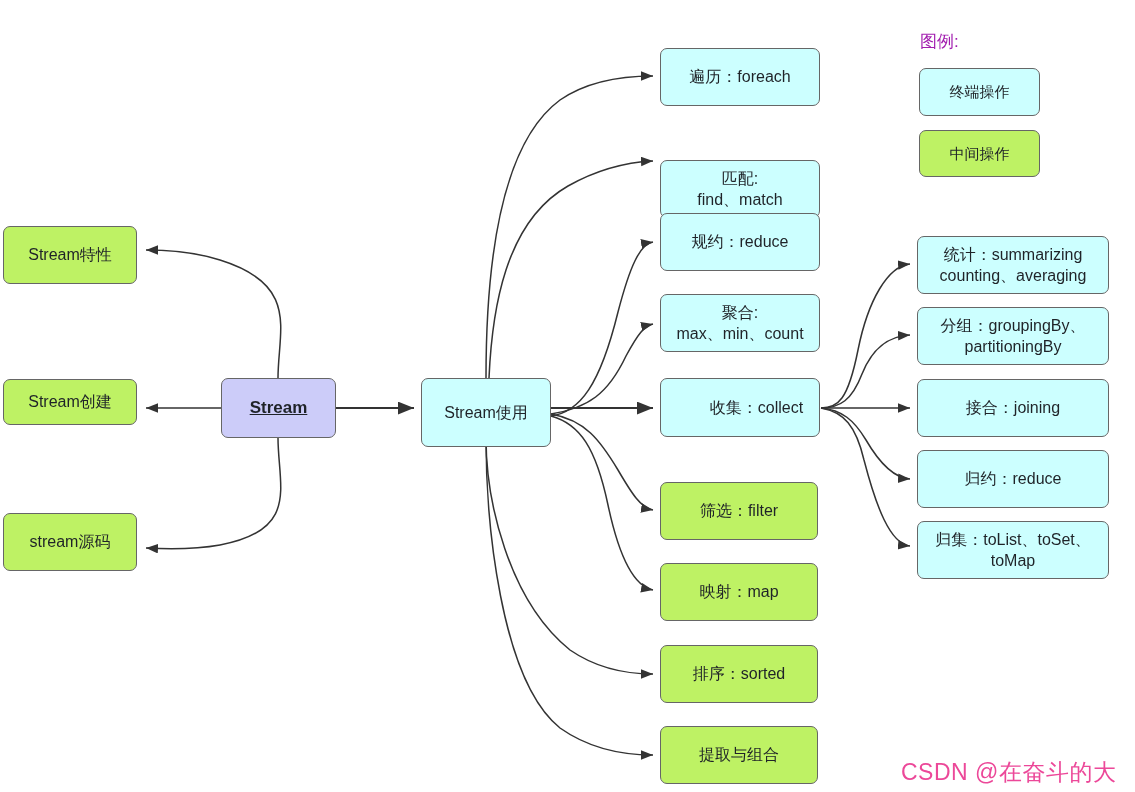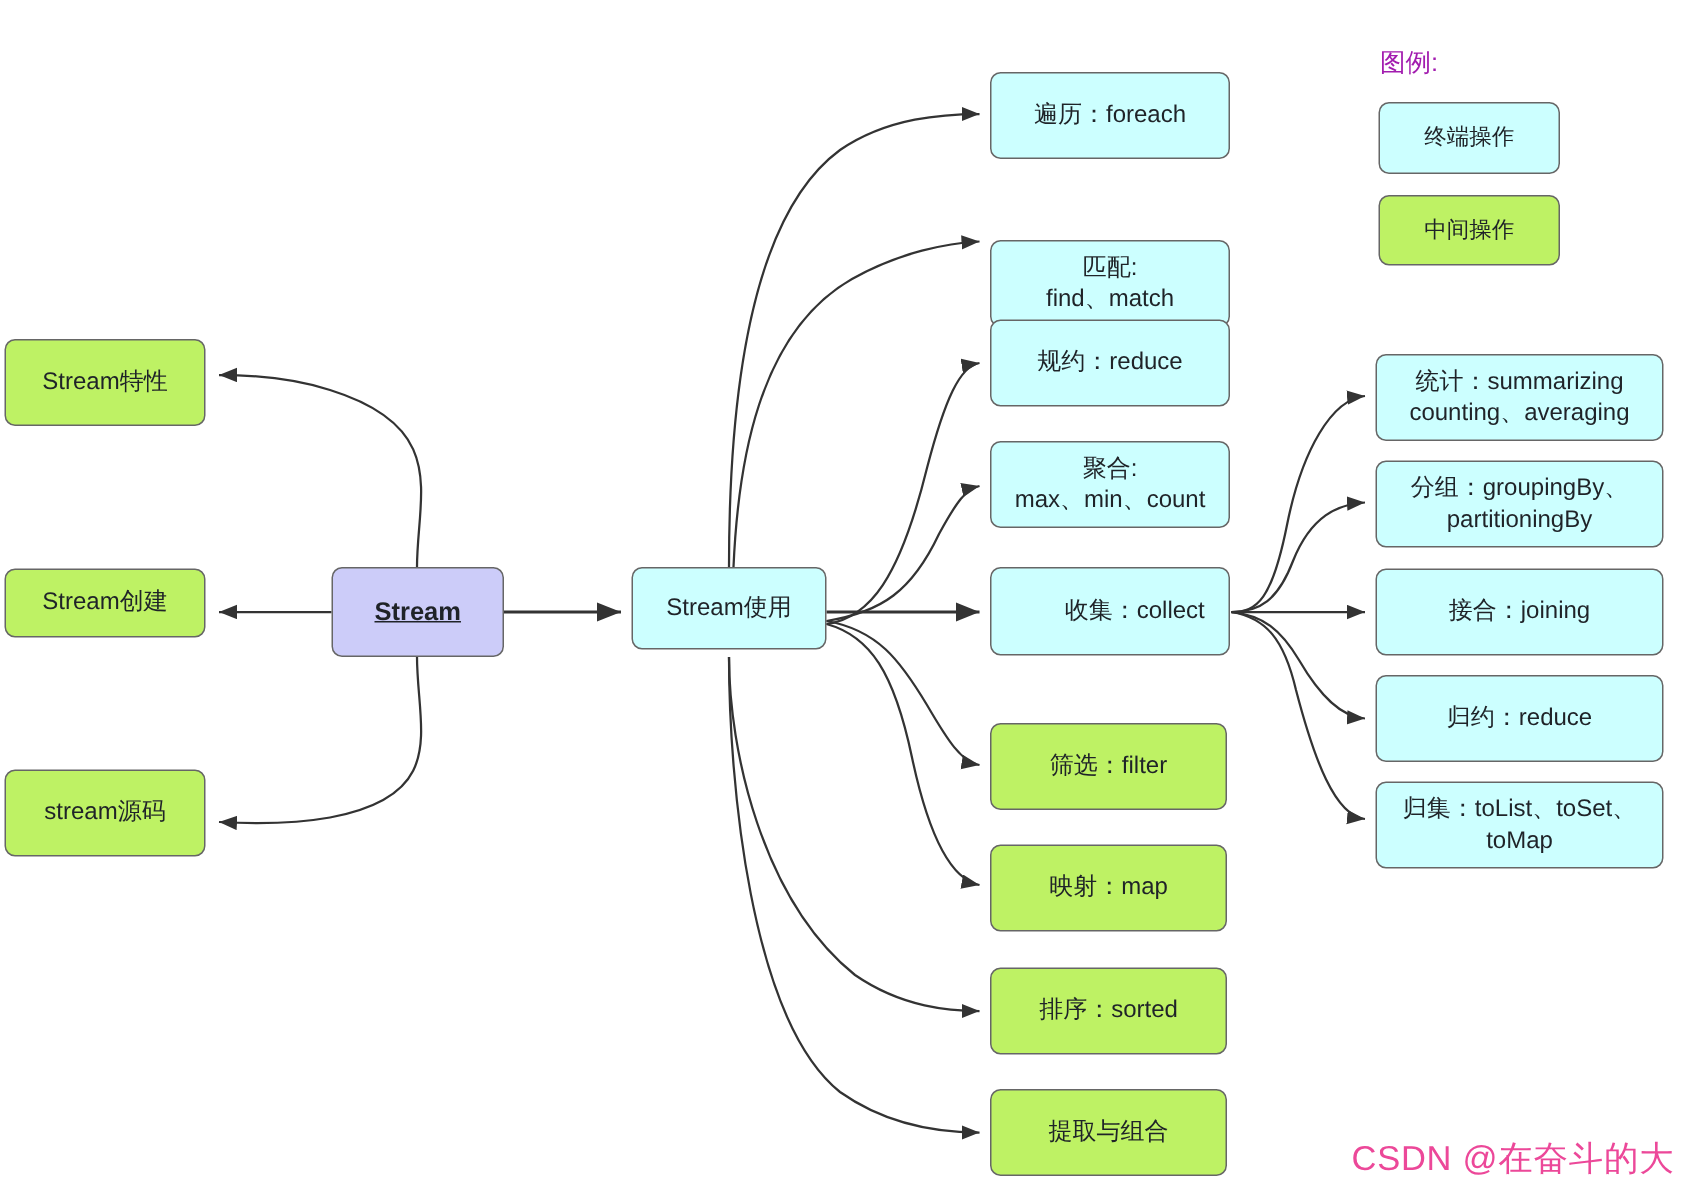--- a/index.html
+++ b/index.html
@@ -106,21 +106,21 @@
   </svg>
 
   <div class="node-box fill-green" style="left:3px;  top:226px; width:134px; height:58px;">Stream特性</div>
 
   <div class="node-box fill-green" style="left:3px;  top:379px; width:134px; height:46px;">Stream创建</div>
 
   <div class="node-box fill-green" style="left:3px;  top:513px; width:134px; height:58px;">stream源码</div>
 
   <div class="node-box fill-purple node-root" style="left:221px; top:378px; width:115px; height:60px;">Stream</div>
 
-  <div class="node-box fill-cyan" style="left:421px; top:378px; width:130px; height:55px;">Stream使用</div>
+  <div class="node-box fill-cyan" style="left:421px; top:378px; width:130px; height:69px;">Stream使用</div>
 
   <div class="node-box fill-cyan" style="left:660px; top:48px; width:160px; height:58px;">遍历：foreach</div>
 
   <div class="node-box fill-cyan" style="left:660px; top:132px; width:160px; height:58px;margin-top:28px;">匹配:
 find、match</div>
 
   <div class="node-box fill-cyan" style="left:660px; top:213px; width:160px; height:58px;">规约：reduce</div>
 
   <div class="node-box fill-cyan" style="left:660px; top:294px; width:160px; height:58px;">聚合:
 max、min、count</div>

